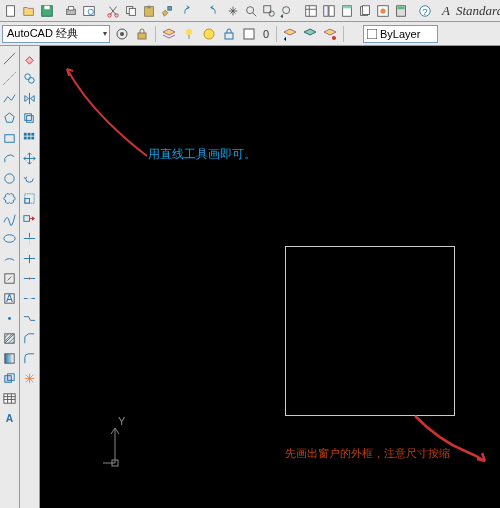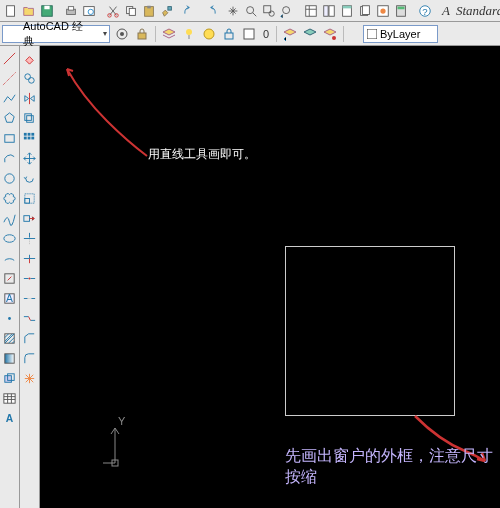--- a/index.html
+++ b/index.html
@@ -3,34 +3,34 @@
 <meta charset="utf-8">
 <style>
 *{margin:0;padding:0;box-sizing:border-box;font-family:"Microsoft YaHei",SimSun,sans-serif;font-size:11px}
 body{width:500px;height:508px;background:#000;overflow:hidden;position:relative}
 .topbar{background:#eaeaea;height:22px;display:flex;align-items:center;padding:0 2px;border-bottom:1px solid #999}
 .tico{width:16px;height:16px;margin:0 2px;display:inline-flex;align-items:center;justify-content:center;cursor:pointer;font-size:10px}
 .tico svg{width:14px;height:14px}
 .sep{width:1px;height:16px;background:#bbb;margin:0 3px}
 .std{margin-left:4px;font-style:italic;font-family:Georgia,serif;font-size:13px;color:#333}
 .row2{background:#eaeaea;height:24px;display:flex;align-items:center;border-bottom:1px solid #999}
-.combo{background:#fff;border:1px solid #7a9ac9;height:18px;width:108px;margin:0 2px;display:flex;align-items:center;padding:0 20px;cursor:pointer;position:relative}
+.combo{background:#fff;border:1px solid #7a9ac9;height:18px;width:108px;margin:0 2px;display:flex;align-items:center;padding:0 4px;cursor:pointer;position:relative}
 .combo .arrow{position:absolute;right:2px;font-size:8px;color:#444}
 .rico{width:18px;height:18px;margin:0 1px;display:inline-flex;align-items:center;justify-content:center;cursor:pointer}
 .rico svg{width:16px;height:16px}
 .layer-combo{background:#fff;border:1px solid #7a9ac9;height:18px;width:75px;margin-left:16px;display:flex;align-items:center;padding:0 3px;cursor:pointer;position:relative}
 .main{position:absolute;top:46px;left:0;right:0;bottom:0;display:flex}
 .toolcol{background:#eaeaea;width:20px;border-right:1px solid #999;display:flex;flex-direction:column;align-items:center;padding-top:2px}
 .toolcol2{background:#eaeaea;width:20px;border-right:1px solid #999;display:flex;flex-direction:column;align-items:center;padding-top:2px}
 .tb{width:18px;height:18px;margin:1px 0;display:flex;align-items:center;justify-content:center;cursor:pointer;border:1px solid transparent}
 .tb svg{width:15px;height:15px}
 .canvas{flex:1;background:#000;position:relative}
 .rect{position:absolute;left:245px;top:200px;width:170px;height:170px;border:1px solid #ccc}
-.annot1{position:absolute;left:108px;top:100px;color:#ffffff;font-size:12px;font-family:SimSun}
-.annot2{position:absolute;left:245px;top:400px;color:#c4b5fd;font-size:16px;font-family:Liberation Mono, monospace}
+.annot1{position:absolute;left:108px;top:100px;color:#0ea5e9;font-size:12px;font-family:SimSun}
+.annot2{position:absolute;left:245px;top:400px;color:#c2410c;font-size:11px;font-family:Liberation Mono, monospace}
 .arrow1{position:absolute;left:22px;top:15px;width:90px;height:100px;pointer-events:none}
 .arrow2{position:absolute;left:370px;top:365px;width:80px;height:60px;pointer-events:none}
 .ucs{position:absolute;left:60px;bottom:35px;color:#888;pointer-events:none}
 </style>
 </head>
 <body>
 
 <div class="topbar">
   <span class="tico">
       <svg viewBox="0 0 16 16">

